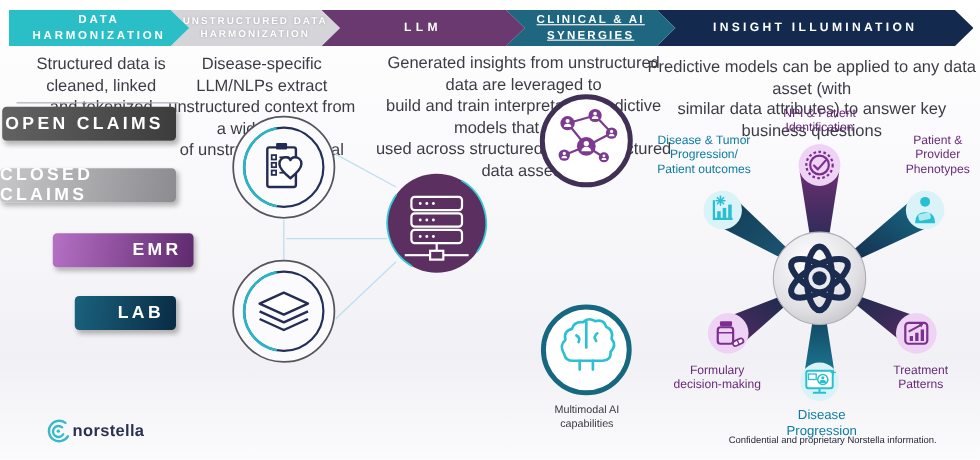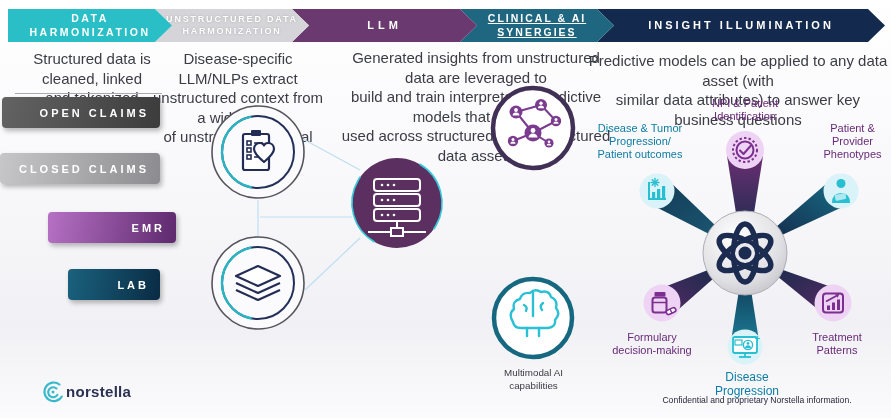--- a/index.html
+++ b/index.html
@@ -18,21 +18,21 @@
   .s4{left:460px;width:154px;background:#1f6781;z-index:2;font-size:10.5px;letter-spacing:2px;text-decoration:underline;}
   .s5{left:597px;width:288px;background:#14294e;z-index:1;font-size:11px;letter-spacing:3px;}
   .desc{position:absolute;font-size:15px;color:#3c3c46;text-align:center;white-space:pre-line;line-height:1.3;}
   .d1{left:17px;top:49px;width:150px;}
   .d2{left:148px;top:49px;width:180px;}
   .d3{left:340px;top:48px;width:272px;}
   .d4{left:587px;top:51px;width:302px;}
   .divider{position:absolute;left:15px;top:93px;width:147px;height:1px;background:#a9a9ad;}
   
   .bar{position:absolute;height:31px;border-radius:4px;color:#fff;font-weight:bold;letter-spacing:3px;
-    display:flex;align-items:center;justify-content:flex-end;padding-right:11px;font-size:11px;
+    display:flex;align-items:center;justify-content:flex-end;padding-right:11px;font-size:16px;
     box-shadow:2px 3px 5px rgba(0,0,0,.28);box-sizing:border-box;}
   .b1{left:2px;top:97px;width:158px;background:linear-gradient(100deg,#636363,#3c3c3c);}
   .b2{left:0px;top:153px;width:160px;background:linear-gradient(100deg,#c7c7c9,#8c8c90);}
   .b3{left:48px;top:212px;width:128px;background:linear-gradient(100deg,#b671c5,#5e296d);}
   .b4{left:68px;top:269px;width:92px;background:linear-gradient(100deg,#1a627e,#0a2b44);padding-left:36px;}
   
   .gfx{position:absolute;left:0;top:0;pointer-events:none;}
   
   .lbl{position:absolute;font-weight:normal;text-align:center;white-space:pre-line;line-height:1.18;font-size:11px;}
   .purple{color:#682a78;}

